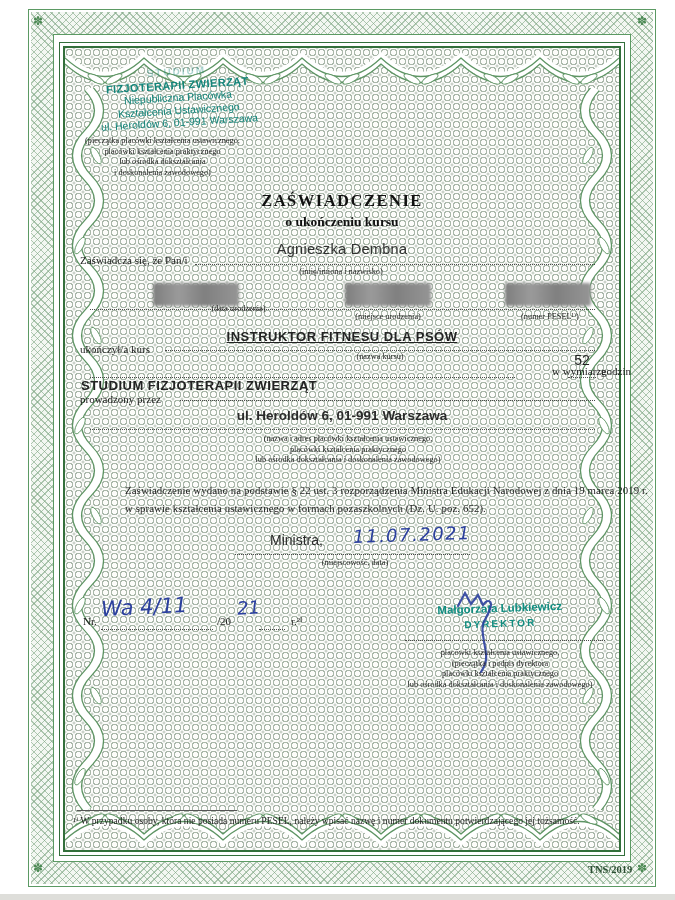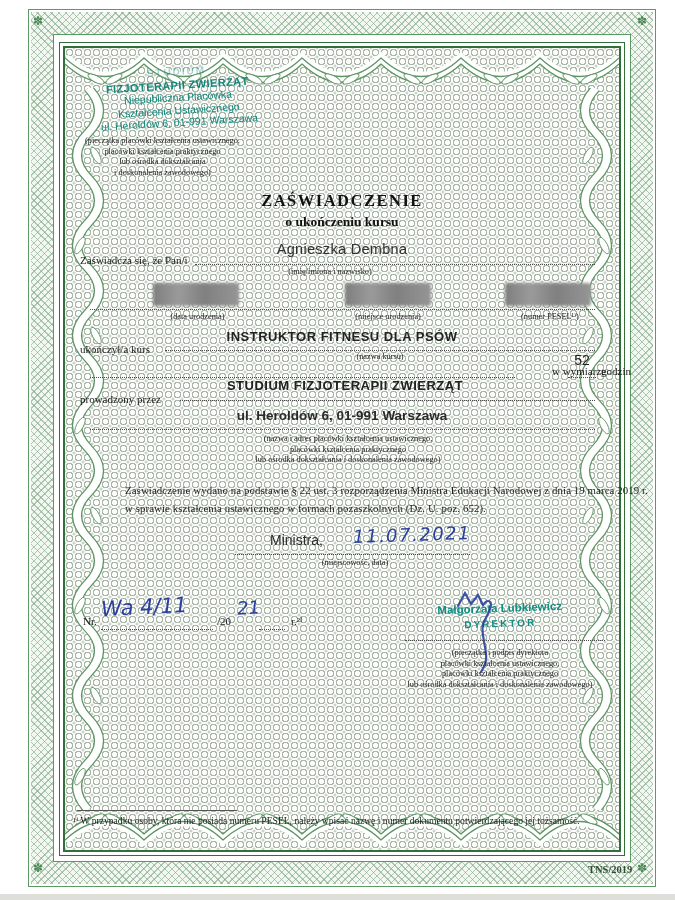--- a/index.html
+++ b/index.html
@@ -46,22 +46,22 @@
   .stamp-l3{font-size:10.5px;}
   .stamp-cap{left:10px;top:88px;width:175px;}
 
   .title-main{left:0;top:143px;width:100%;text-align:center;font-size:16.5px;font-weight:bold;letter-spacing:1.5px;color:#111;}
   .title-sub{left:0;top:166px;width:100%;text-align:center;font-size:13.5px;font-weight:bold;color:#111;}
   .recip-name{left:0;top:193px;width:100%;text-align:center;font-size:14.5px;color:#303030;letter-spacing:.3px;}
 
   .redact{position:absolute;width:86px;height:23px;border-radius:2px;filter:blur(1.6px);
           background:linear-gradient(90deg,#7e7e7e,#9a9a9a 30%,#808080 60%,#959595);}
 
-  .course-name{left:0;top:281px;width:100%;text-align:center;font-size:13px;font-weight:bold;letter-spacing:.5px;color:#222;}
-  .provider-name{left:3px;top:330px;width:100%;text-align:center;font-size:13px;font-weight:bold;letter-spacing:.5px;color:#222;}
+  .course-name{left:0;top:281px;width:100%;text-align:center;font-size:13px;font-weight:bold;letter-spacing:.5px;color:#222;text-decoration:underline;}
+  .provider-name{left:16px;top:330px;width:100%;text-align:left;font-size:13px;font-weight:bold;letter-spacing:.5px;color:#222;}
   .provider-address{left:0;top:360px;width:100%;text-align:center;font-size:13.5px;font-weight:bold;color:#2a2a2a;}
 
   .legal{left:12px;width:534px;font-size:10.8px;color:#1d1d1d;letter-spacing:.1px;white-space:nowrap;padding-left:48px;}
 
   .hand{font-family:"DejaVu Sans",sans-serif;font-style:italic;color:#2b3f9e;}
 
   .dir-block{left:305px;top:554px;width:260px;text-align:center;color:#0f8d80;
              font-family:"Liberation Sans","DejaVu Sans",sans-serif;transform:rotate(-2deg);}
   .dir-name{font-size:11.5px;font-weight:bold;}
   .dir-role{font-size:10px;font-weight:bold;letter-spacing:2px;margin-top:4px;}
@@ -185,27 +185,27 @@
       <div>lub ośrodka dokształcania</div>
       <div>i doskonalenia zawodowego)</div>
     </div>
 
     <div class="abs title-main">ZAŚWIADCZENIE</div>
     <div class="abs title-sub">o ukończeniu kursu</div>
 
     <div class="abs recip-name sans">Agnieszka Dembna</div>
     <div class="abs serif-label" style="left:15px;top:206px;">Zaświadcza się, że Pan/i</div>
     <div class="abs dotted" style="left:130px;top:197px;width:400px;height:19px;"></div>
-    <div class="abs caption" style="left:190px;top:219px;width:150px;">(imię/imiona i nazwisko)</div>
+    <div class="abs caption" style="left:190px;top:219px;width:172px;">(imię/imiona i nazwisko)</div>
 
     <div class="redact" style="left:88px;top:235px;"></div>
     <div class="redact" style="left:280px;top:235px;"></div>
     <div class="redact" style="left:440px;top:235px;"></div>
     <div class="abs dotted" style="left:25px;top:248px;width:505px;height:13px;"></div>
-    <div class="abs caption" style="left:70px;top:264px;width:125px;">(data urodzenia)</div>
+    <div class="abs caption" style="left:70px;top:256px;width:125px;padding-left:41px;">(data urodzenia)</div>
     <div class="abs caption" style="left:258px;top:264px;width:130px;">(miejsce urodzenia)</div>
     <div class="abs caption" style="left:420px;top:264px;width:130px;">(numer PESEL¹⁾)</div>
 
     <div class="abs course-name sans">INSTRUKTOR FITNESU DLA PSÓW</div>
     <div class="abs serif-label" style="left:15px;top:295px;">ukończył/a kurs</div>
     <div class="abs dotted" style="left:100px;top:288px;width:430px;height:14px;"></div>
     <div class="abs caption" style="left:240px;top:304px;width:150px;">(nazwa kursu)</div>
 
     <div class="abs dotted" style="left:25px;top:315px;width:425px;height:14px;"></div>
     <div class="abs serif-label" style="left:455px;top:317px;margin-left:32px;">w wymiarze</div>
@@ -242,22 +242,22 @@
 
     <div class="abs dir-block">
       <div class="dir-name">Małgorzata Lubkiewicz</div>
       <div class="dir-role">DYREKTOR</div>
     </div>
     <svg class="abs" style="left:385px;top:542px;" width="70" height="85" viewBox="0 0 70 85">
       <path d="M8 16 L15 3 L21 14 L28 5 L33 15 C38 8 43 11 40 19 C35 33 31 30 33 45 C35 62 40 68 31 82" fill="none" stroke="#2b3f9e" stroke-width="2.2" stroke-linecap="round" opacity=".9"></path>
     </svg>
     <div class="abs dotted" style="left:340px;top:576px;width:200px;height:16px;"></div>
     <div class="abs caption" style="left:295px;top:600px;width:280px;">
+      <div>placówki kształcenia ustawicznego,</div>
       <div>(pieczątka i podpis dyrektora</div>
-      <div>placówki kształcenia ustawicznego,</div>
       <div>placówki kształcenia praktycznego</div>
       <div>lub ośrodka dokształcania i doskonalenia zawodowego)</div>
     </div>
 
     <div class="abs fn-sep"></div>
     <div class="abs footnotes">
       <div>¹⁾ W przypadku osoby, która nie posiada numeru PESEL, należy wpisać nazwę i numer dokumentu potwierdzającego jej tożsamość.</div>
     </div>
 
   </div>

